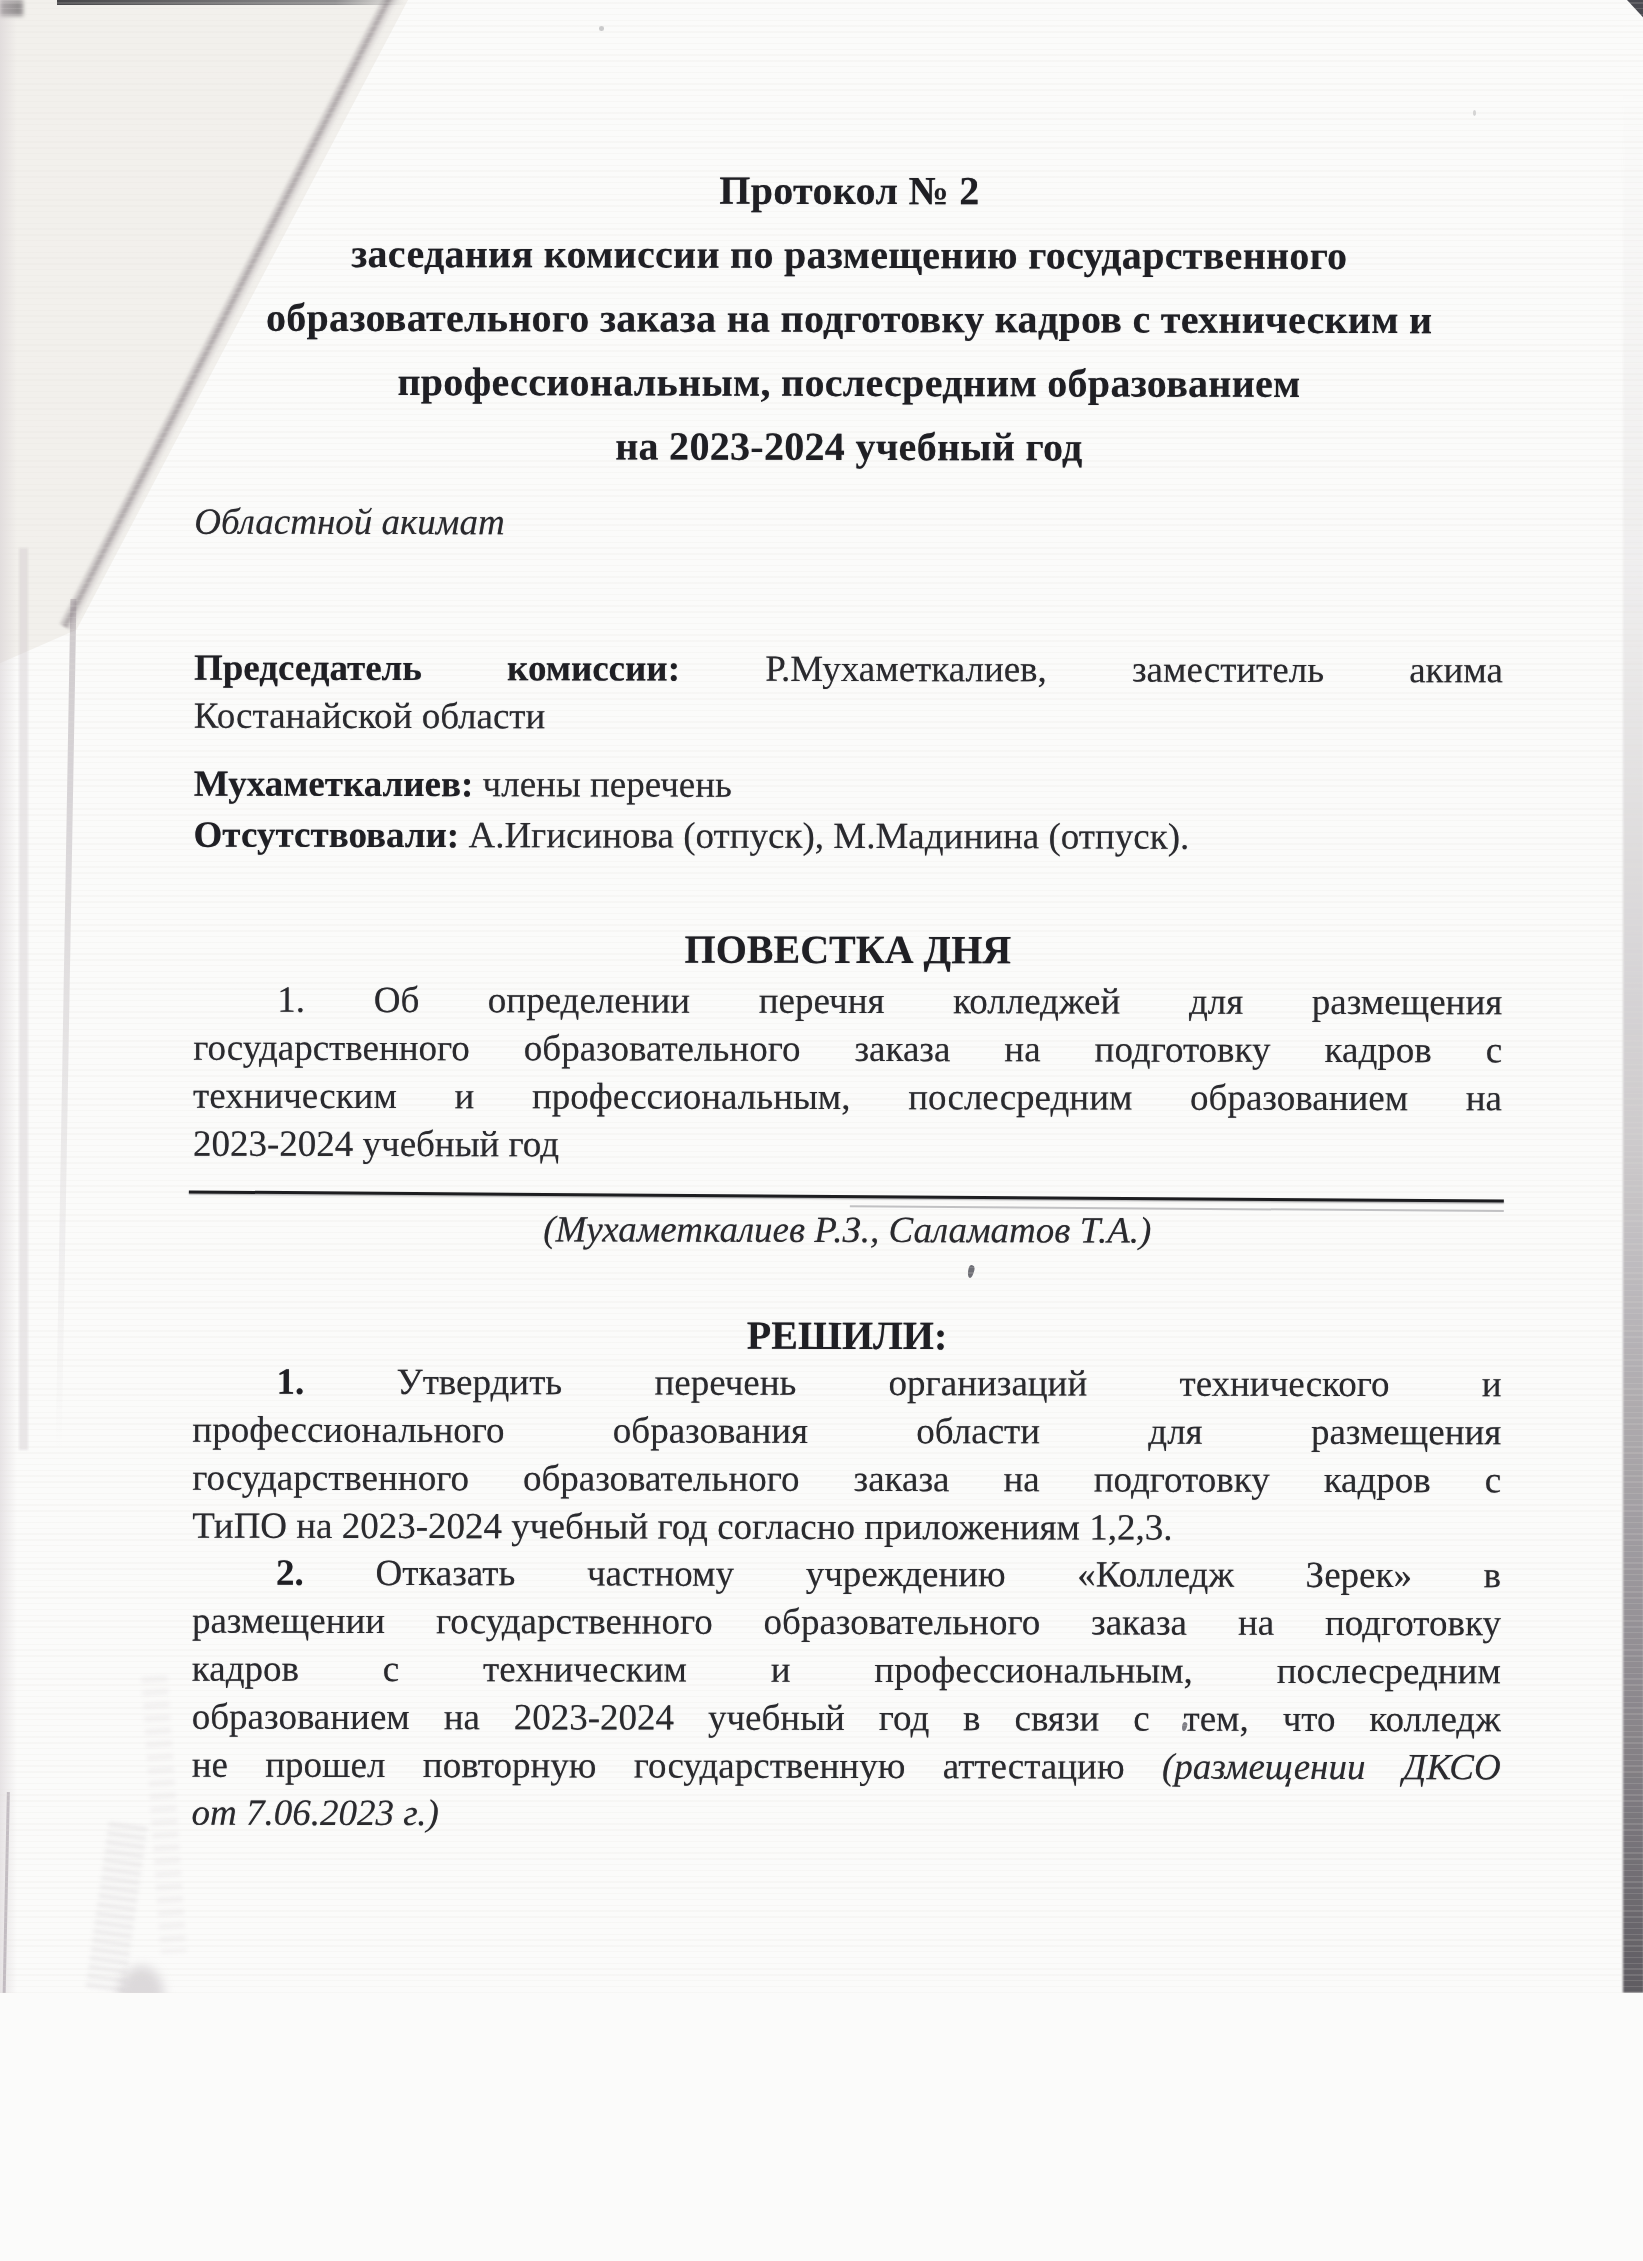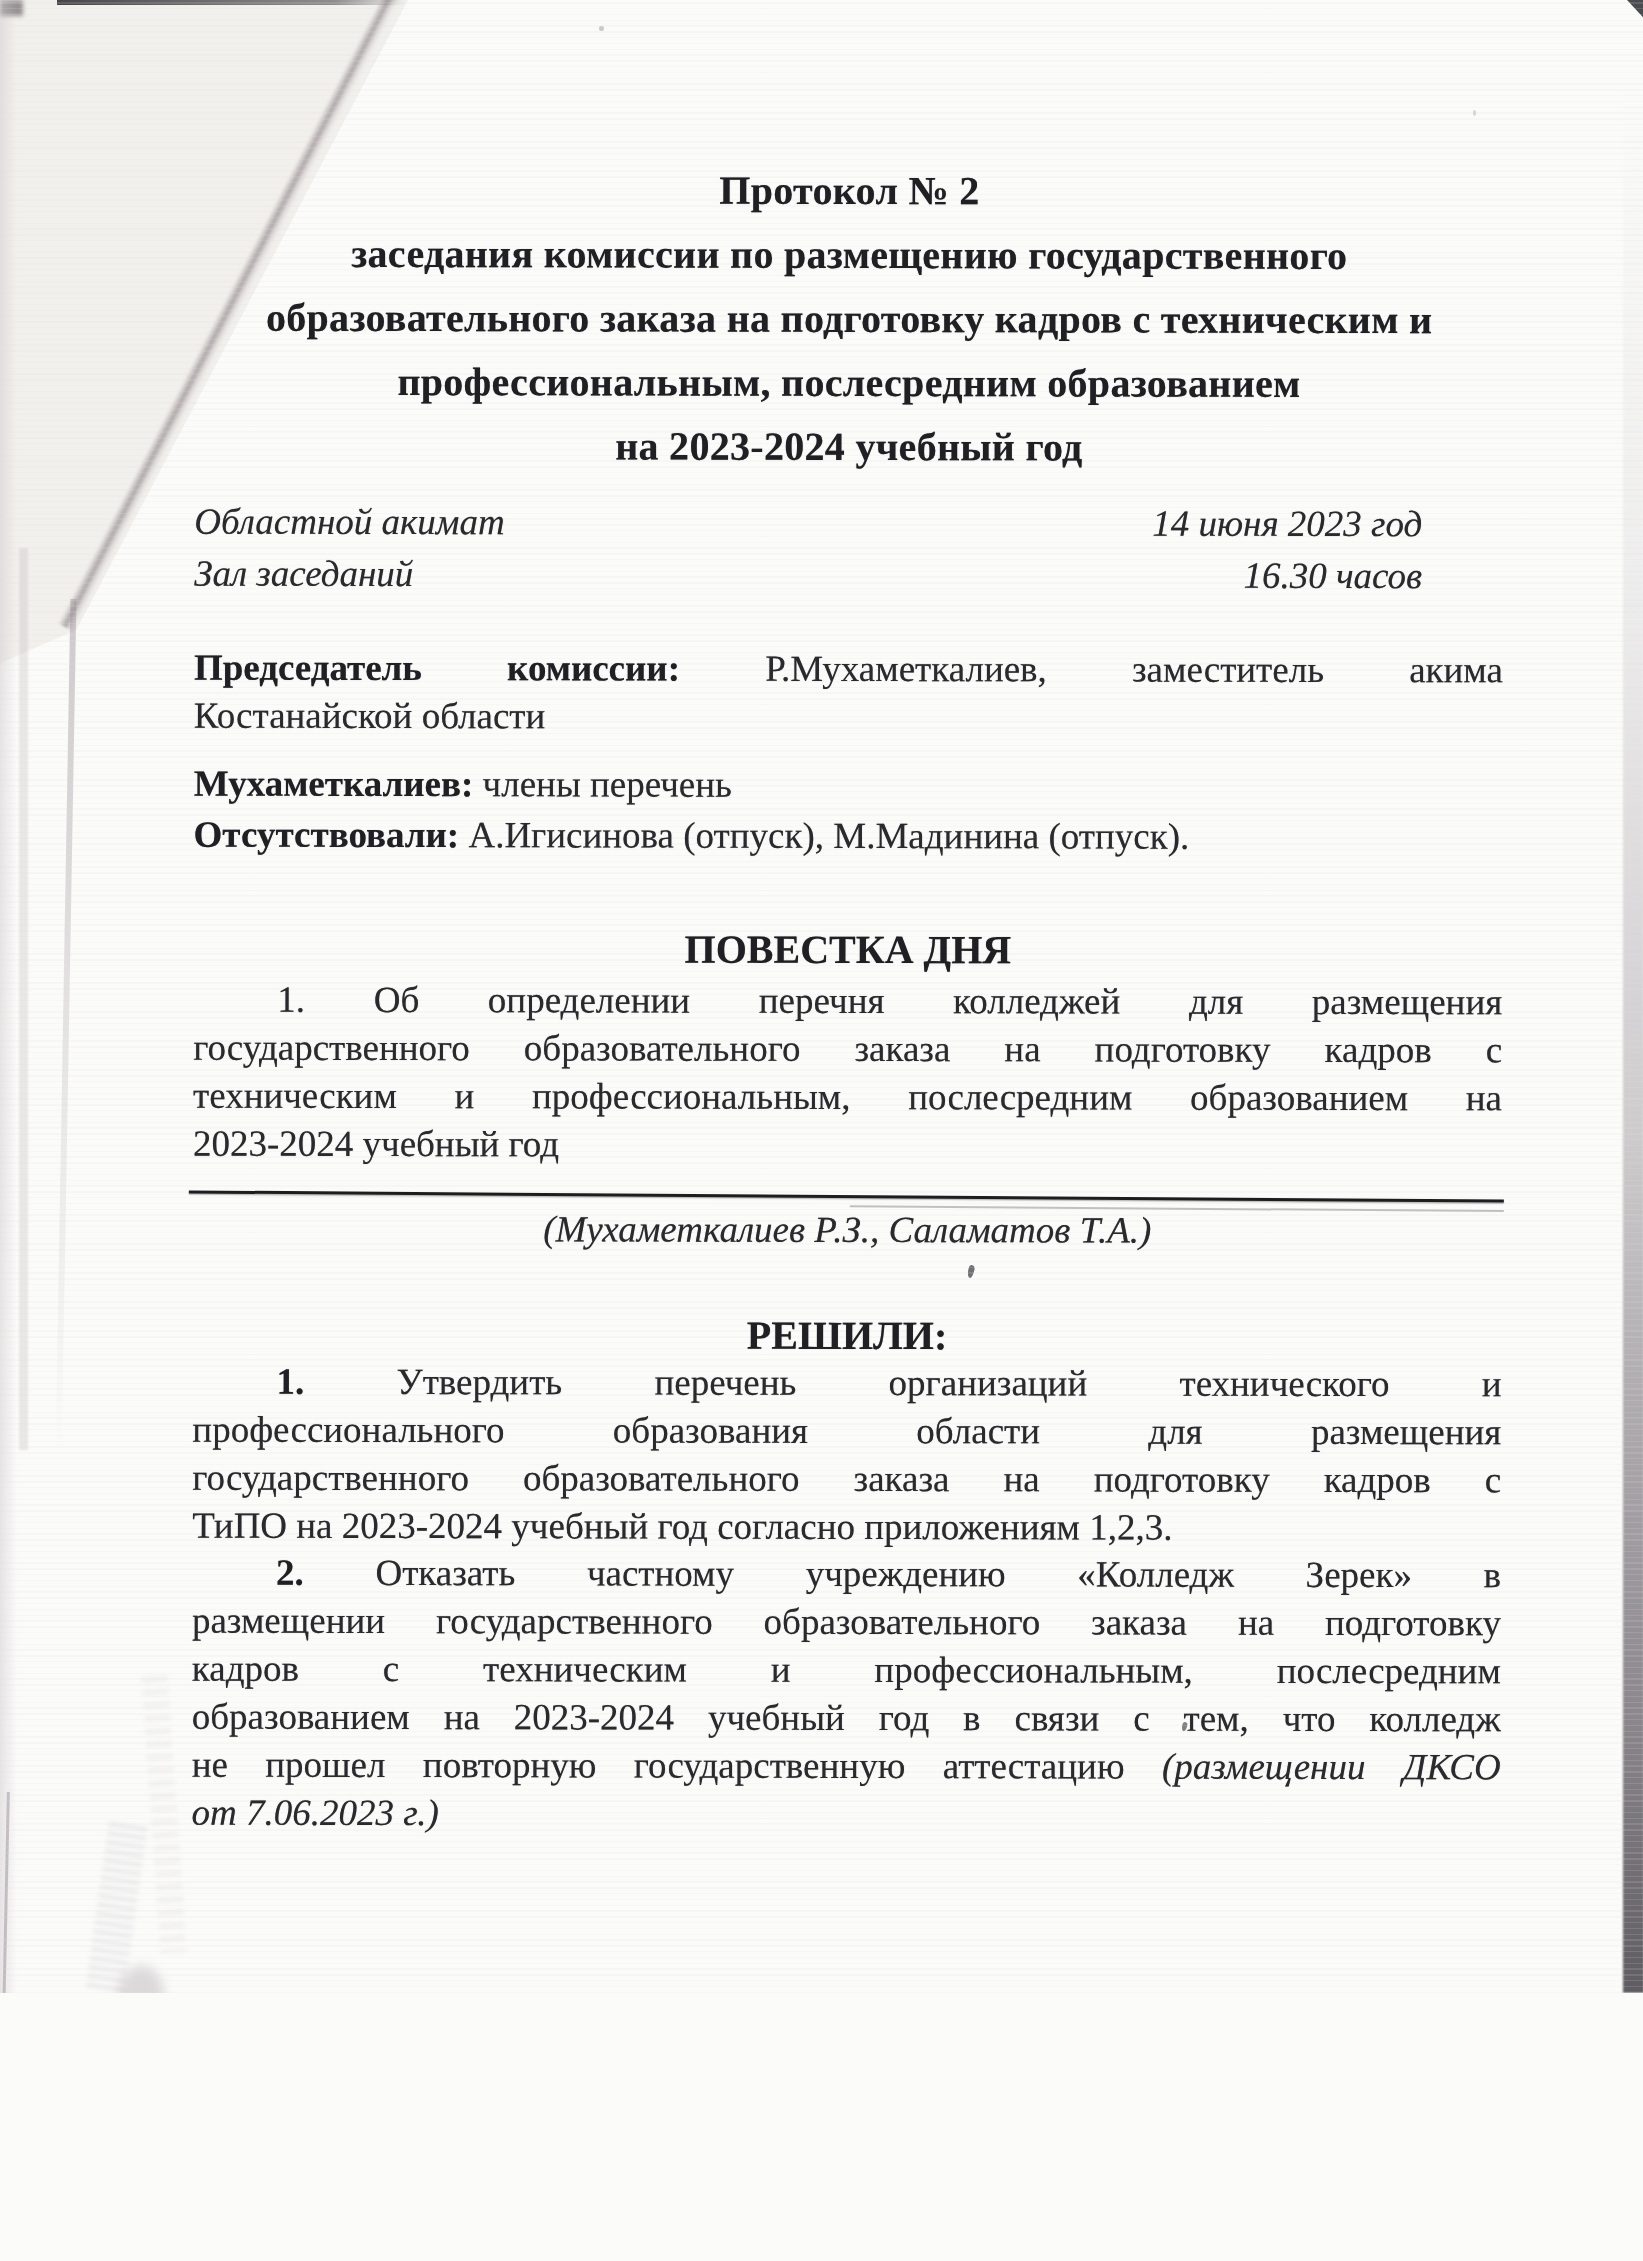--- a/index.html
+++ b/index.html
@@ -208,27 +208,22 @@
     <div class="title-block">
       <div class="nowrap">Протокол № 2</div>
       <div class="nowrap">заседания комиссии по размещению государственного</div>
       <div class="nowrap">образовательного заказа на подготовку кадров с техническим и</div>
       <div class="nowrap">профессиональным, послесредним образованием</div>
       <div class="nowrap">на 2023-2024 учебный год</div>
     </div>
 
     <div class="meta-left">
       <div>Областной акимат</div>
-      <div>Зал заседаний</div>
-    </div>
-
-    <div class="meta-right nowrap">
-      <div>14 июня 2023 год</div>
-      <div>16.30 часов</div>
-    </div>
+    </div>
+
 
     <div class="chair-para">
       <div class="jl">
         <span class="b">Председатель комиссии:</span>
         <span>Р.Мухаметкалиев, заместитель акима</span>
       </div>
       <div>Костанайской области</div>
     </div>
 
     <div class="present-line">

